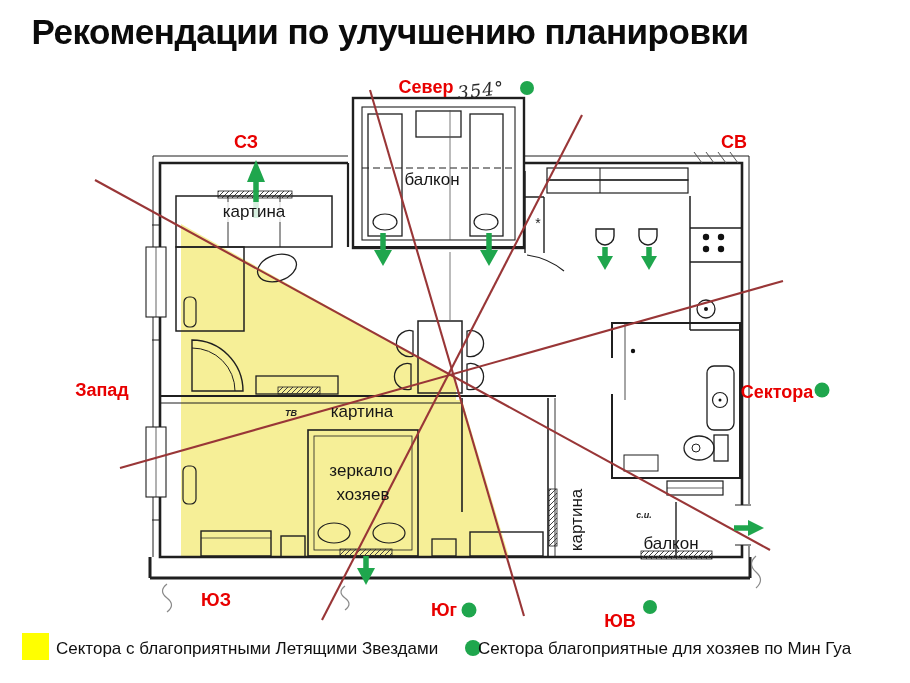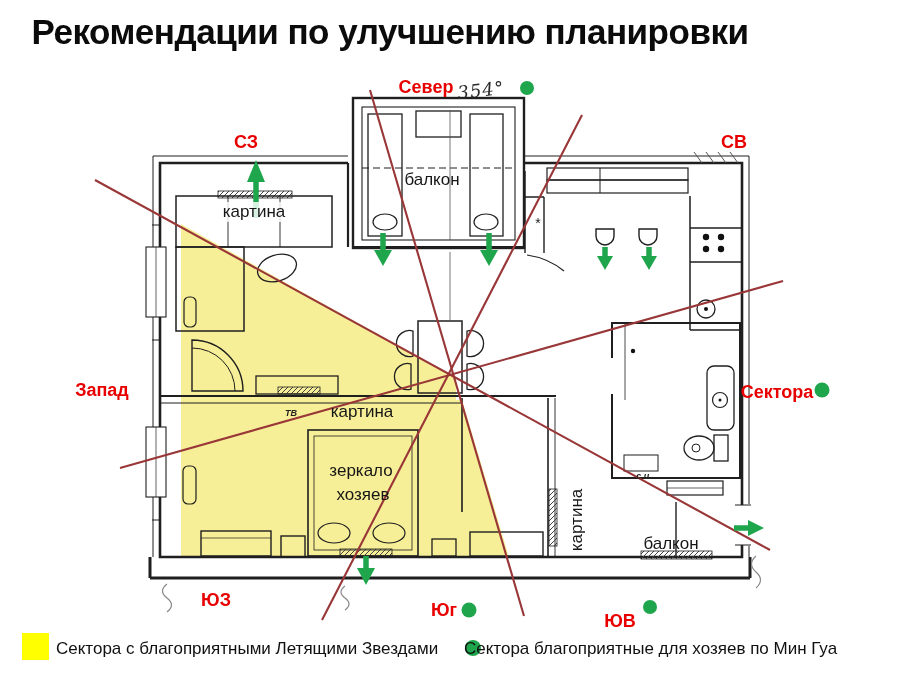--- a/index.html
+++ b/index.html
@@ -17,21 +17,21 @@
   .plabel{color:#161616;font-size:17px;}
   .plabel.boxed{background:rgba(255,255,255,0.82);padding:0 3px;}
   .vert{transform:translate(-50%,-50%) rotate(-90deg);}
   .tiny{font-size:9px;font-style:italic;font-weight:bold;color:#222;margin-top:31px;}
   .deg{font-family:"DejaVu Serif",serif;font-style:italic;font-size:18px;color:#2b2b2b;
        transform:translate(-50%,-50%) rotate(-7deg);letter-spacing:1px;}
   .mark{font-size:14px;color:#222;}
   .legend-swatch{position:absolute;left:22px;top:633px;width:27px;height:27px;background:#ffff00;}
   .legend-dot{position:absolute;left:465px;top:640px;width:16px;height:16px;border-radius:50%;background:#1fa64d;}
   .legend-text{position:absolute;top:639px;font-size:17px;color:#101010;}
-  #lg1{left:56px;} #lg2{left:464px;}
+  #lg1{left:56px;} #lg2{left:478px;}
 </style>
 </head>
 <body>
 
 <div class="page-title">Рекомендации по улучшению планировки</div>
 
 <svg width="910" height="683" viewBox="0 0 910 683">
   <defs>
     <pattern id="hatch" width="5" height="5" patternUnits="userSpaceOnUse">
       <path d="M0,5 L5,0" stroke="#444" stroke-width="1"></path>
@@ -216,19 +216,19 @@
 <div class="lbl dir" style="left:620px;top:621px">ЮВ</div>
 
 <div class="lbl plabel" style="left:432px;top:180px">балкон</div>
 <div class="lbl plabel boxed" style="left:254px;top:212px">картина</div>
 <div class="lbl plabel" style="left:362px;top:412px">картина</div>
 <div class="lbl plabel vert" style="left:577px;top:520px">картина</div>
 <div class="lbl plabel" style="left:361px;top:471px">зеркало</div>
 <div class="lbl plabel" style="left:363px;top:495px">хозяев</div>
 <div class="lbl plabel" style="left:671px;top:544px">балкон</div>
 <div class="lbl tiny" style="left:291px;top:382px">ТВ</div>
-<div class="lbl tiny" style="left:644px;top:445px">с.и.</div>
+<div class="lbl tiny" style="left:644px;top:484px">с.и.</div>
 <div class="lbl mark" style="left:538px;top:223px">*</div>
 
 <div class="legend-swatch"></div>
 <div class="legend-text" id="lg1">Сектора с благоприятными Летящими Звездами</div>
 <div class="legend-dot"></div>
 <div class="legend-text" id="lg2">Сектора благоприятные для хозяев по Мин Гуа</div>
 
 </body></html>

